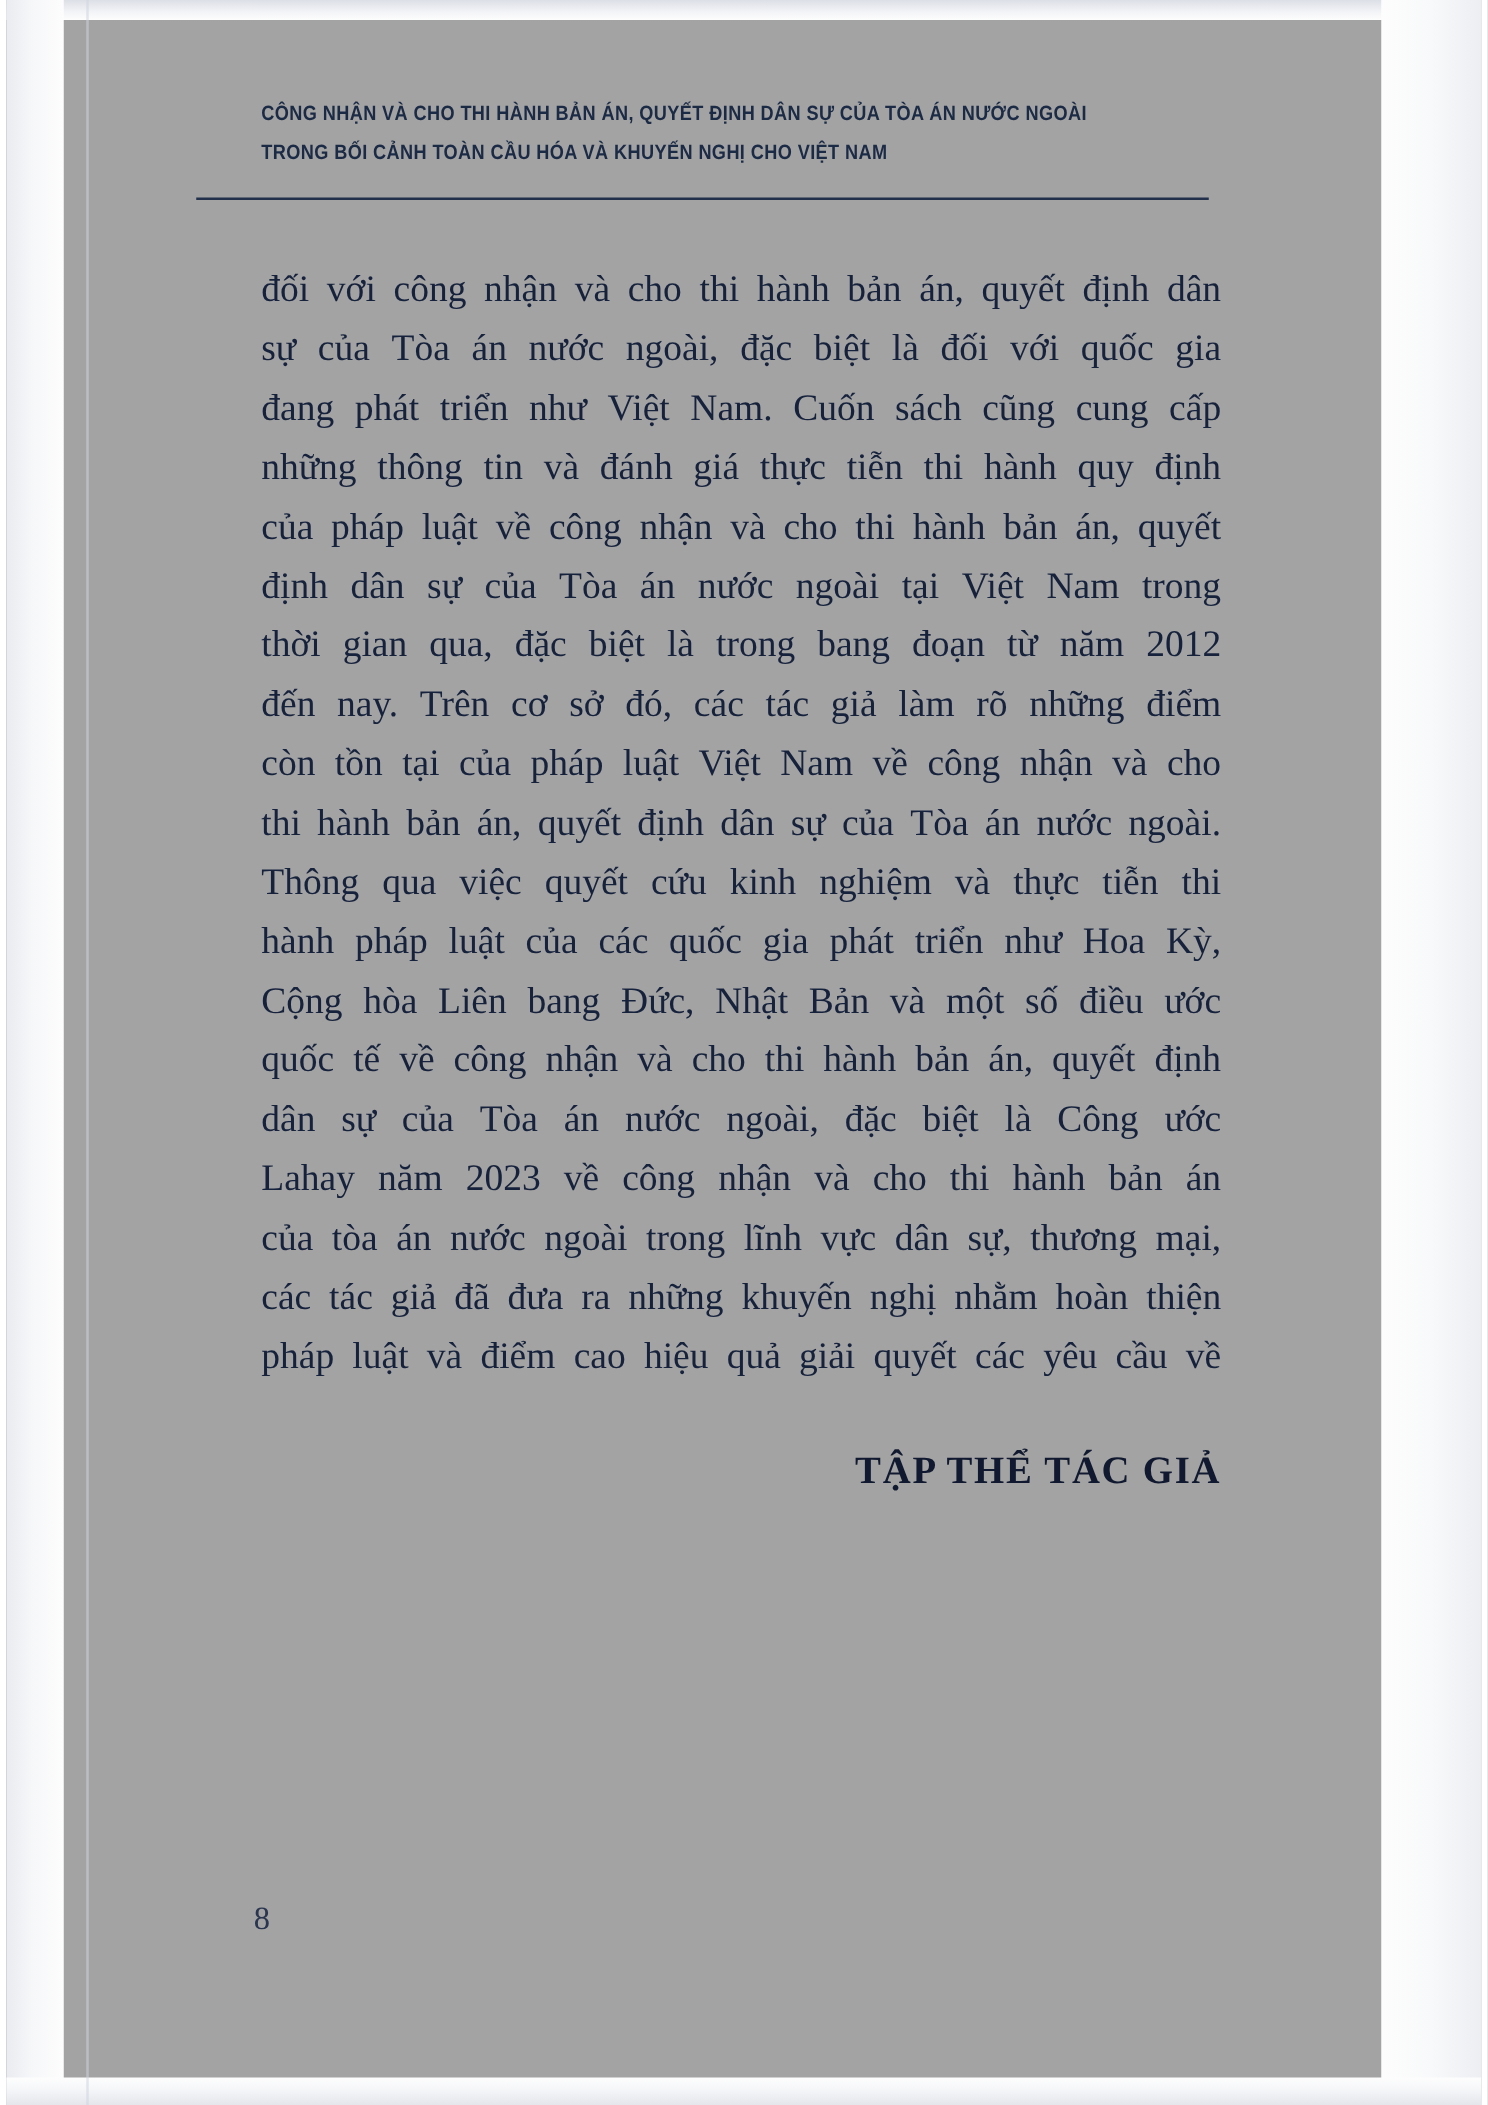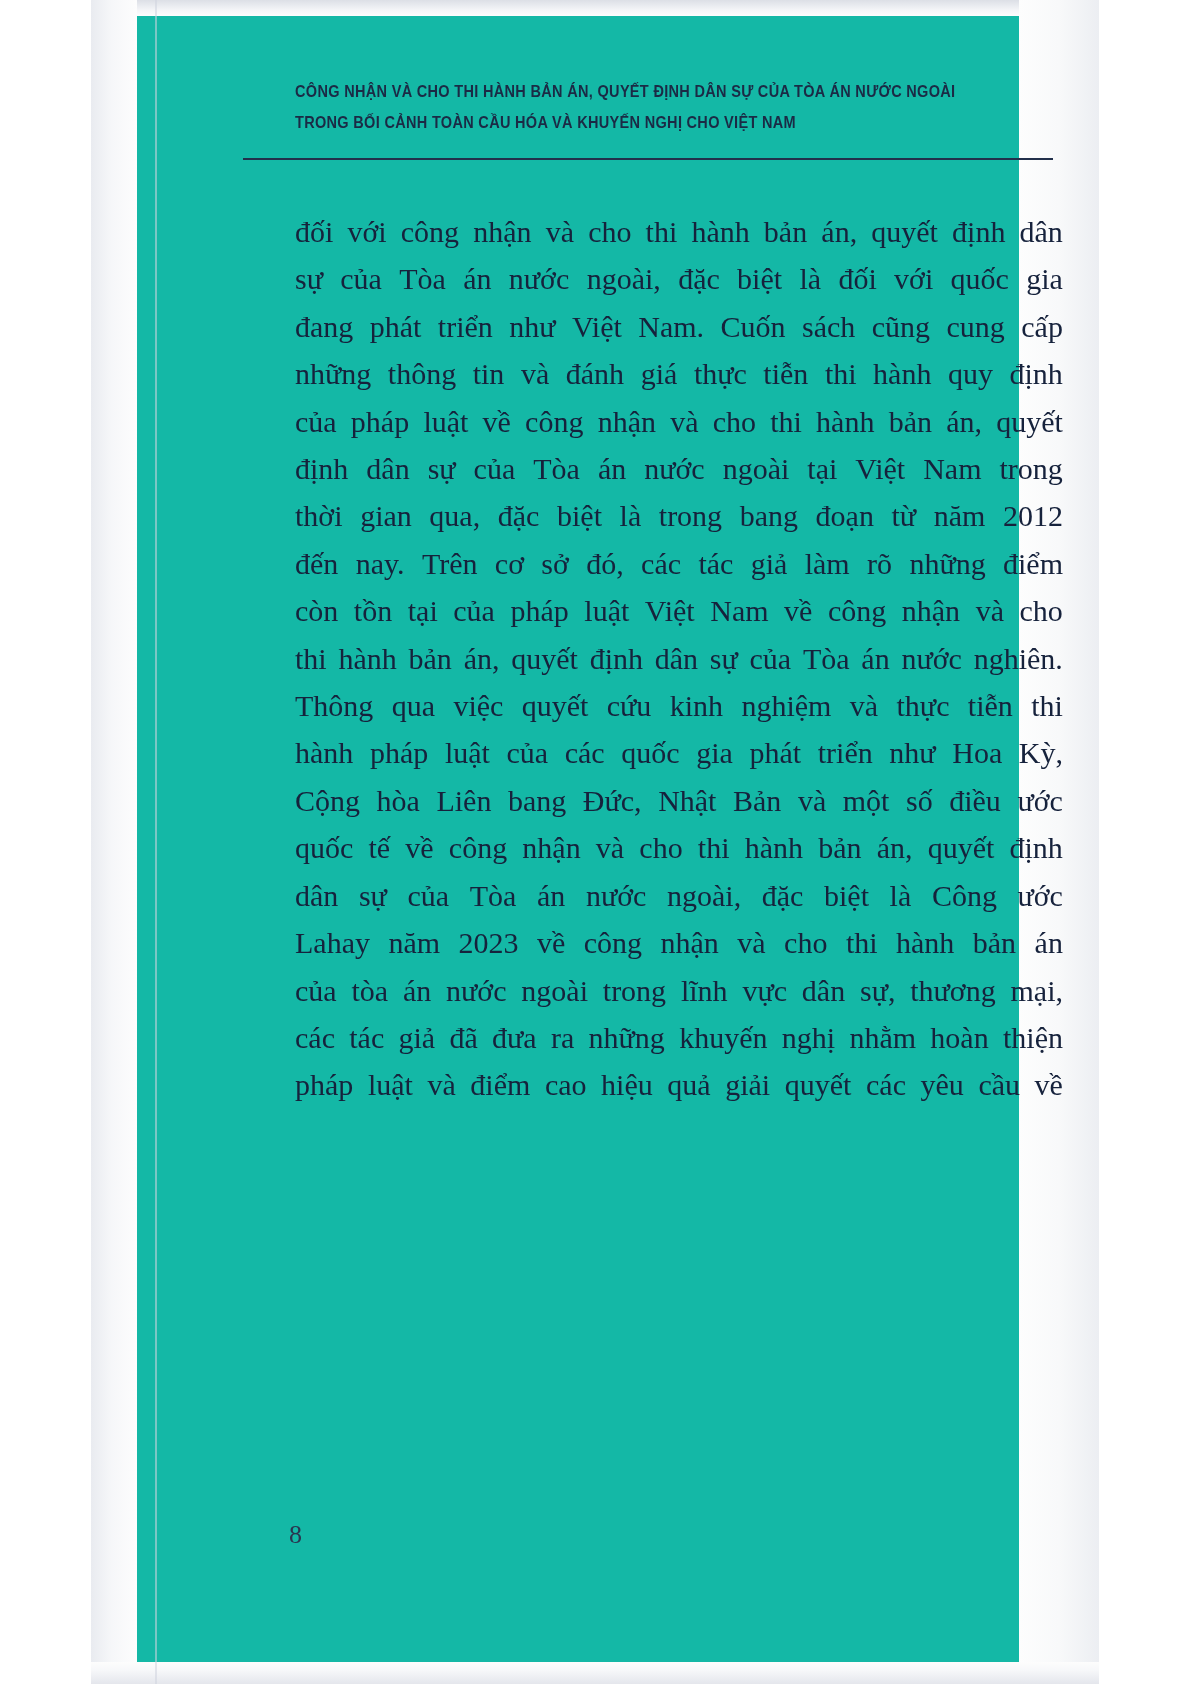--- a/index.html
+++ b/index.html
@@ -4,24 +4,24 @@
 <title>Book page scan</title>
 <style>
   html, body {
     margin: 0;
     padding: 0;
     background: #ffffff;
   }
 
   .page-canvas {
     position: relative;
-    width: 1008px;
+    width: 1180px;
     height: 1684px;
     margin: 0 auto;
-    background: #14b8a6;
+    background: #a3a3a3;
     overflow: hidden;
   }
 
   
   .scan-edge-left {
     position: absolute;
     left: 0; top: 0;
     width: 46px; height: 100%;
     background: linear-gradient(to right, #e9ebf0 0%, #f6f7f9 45%, #fdfdfd 100%);
   }
@@ -288,21 +288,21 @@
           <span>bản</span>
           <span>án,</span>
           <span>quyết</span>
           <span>định</span>
           <span>dân</span>
           <span>sự</span>
           <span>của</span>
           <span>Tòa</span>
           <span>án</span>
           <span>nước</span>
-          <span>nghiên.</span>
+          <span>ngoài.</span>
         </div>
         <div class="body-line justify">
           <span>Thông</span>
           <span>qua</span>
           <span>việc</span>
           <span>quyết</span>
           <span>cứu</span>
           <span>kinh</span>
           <span>nghiệm</span>
           <span>và</span>
@@ -419,16 +419,17 @@
           <span>quả</span>
           <span>giải</span>
           <span>quyết</span>
           <span>các</span>
           <span>yêu</span>
           <span>cầu</span>
           <span>về</span>
         </div>
       </div>
 
+    <div class="signature">TẬP THỂ TÁC GIẢ</div>
 
     <div class="folio">8</div>
   </div>
 </div>
 
 </body></html>

